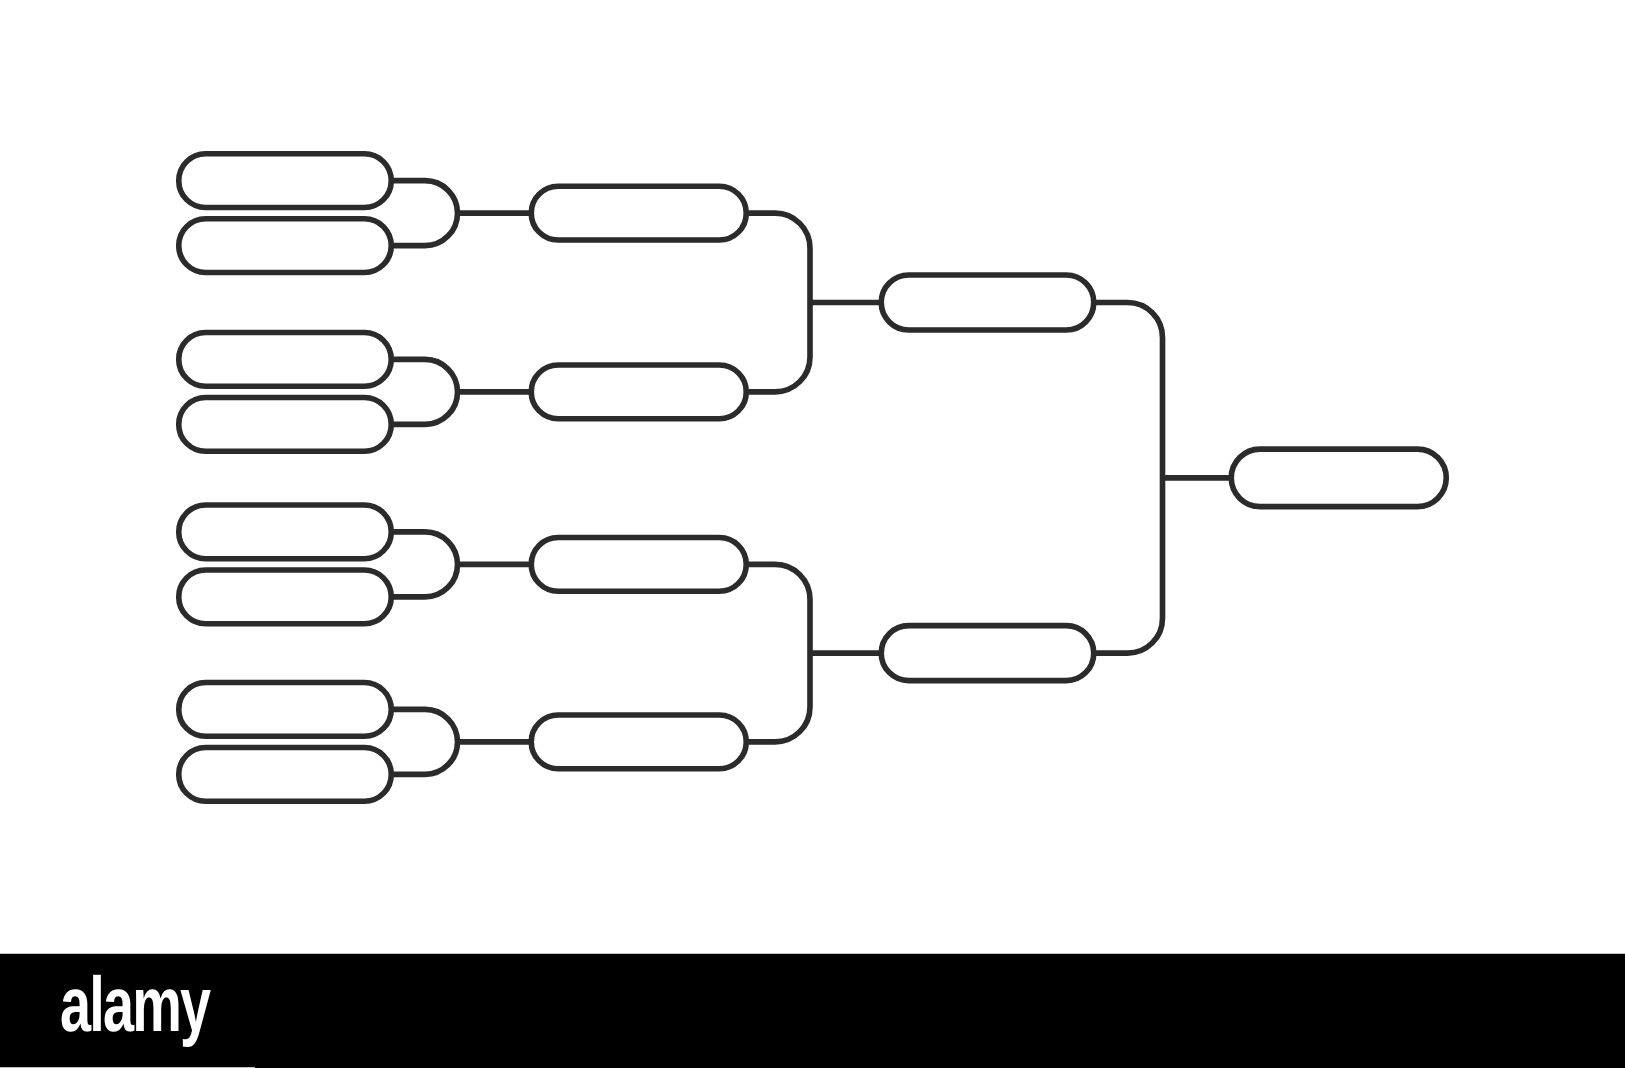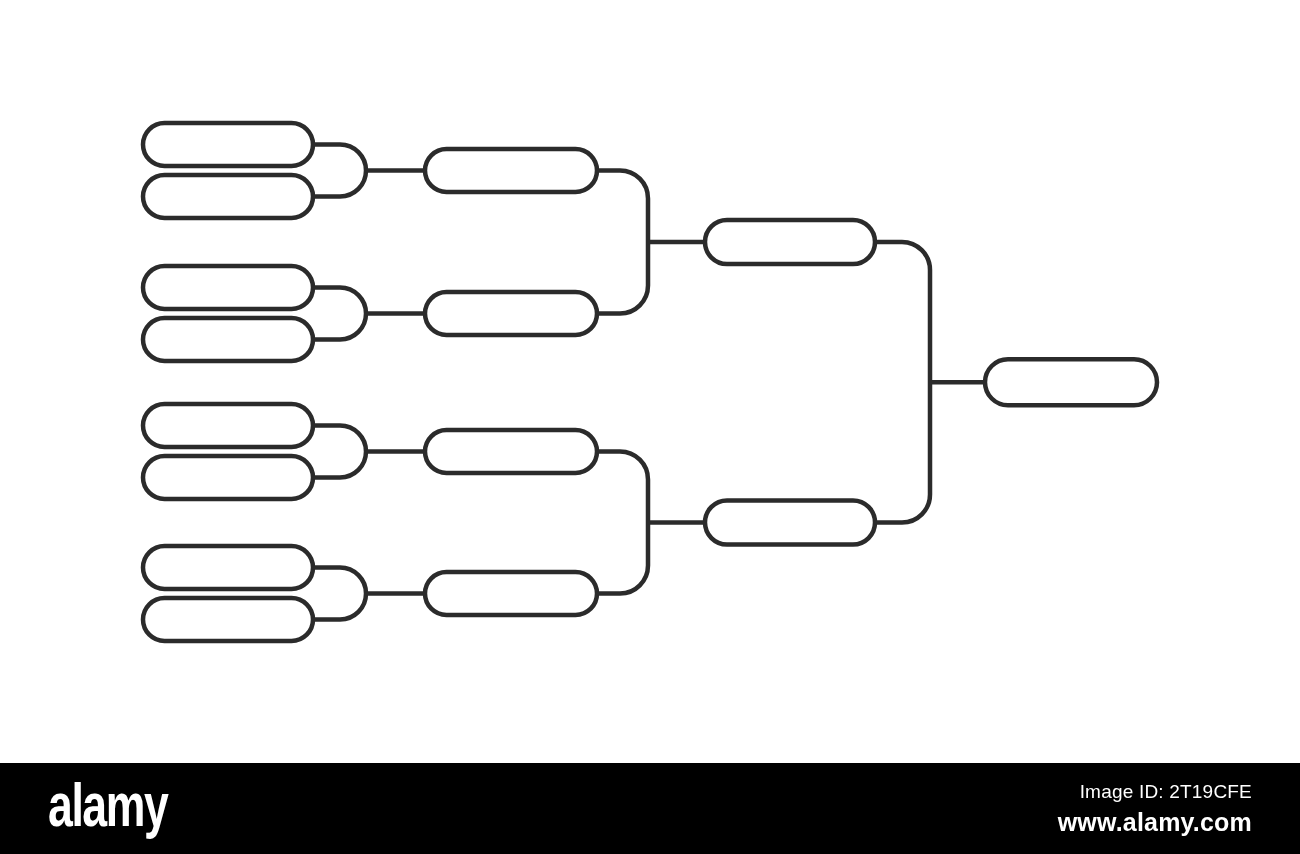--- a/index.html
+++ b/index.html
@@ -84,19 +84,15 @@
       <path d="M930 382.25 H985"></path>
     </g>
 
     <g>
       <rect x="985" y="359.25" width="172" height="46" rx="23"></rect>
     </g>
   </svg>
 
   <div class="footer">
     <div class="logo">alamy</div>
-    <div class="credit">
-      <div class="credit-id">Image ID: 2T19CFE</div>
-      <div class="credit-url">www.alamy.com</div>
-    </div>
   </div>
 
 </div>
 
 </body></html>

